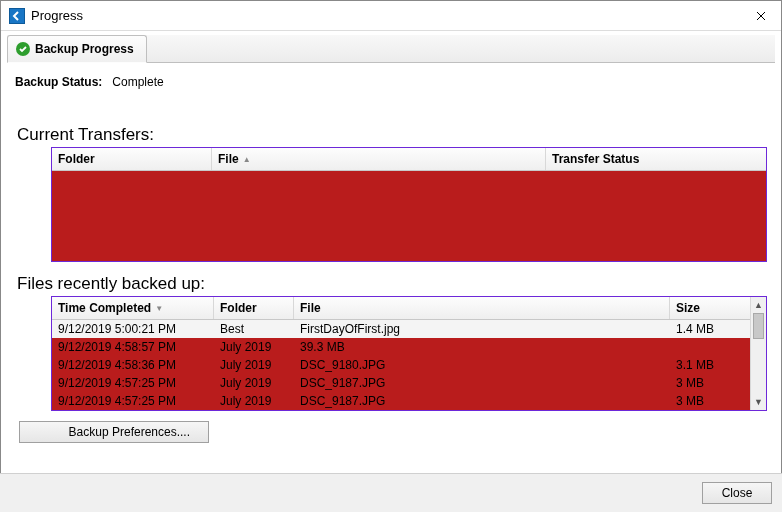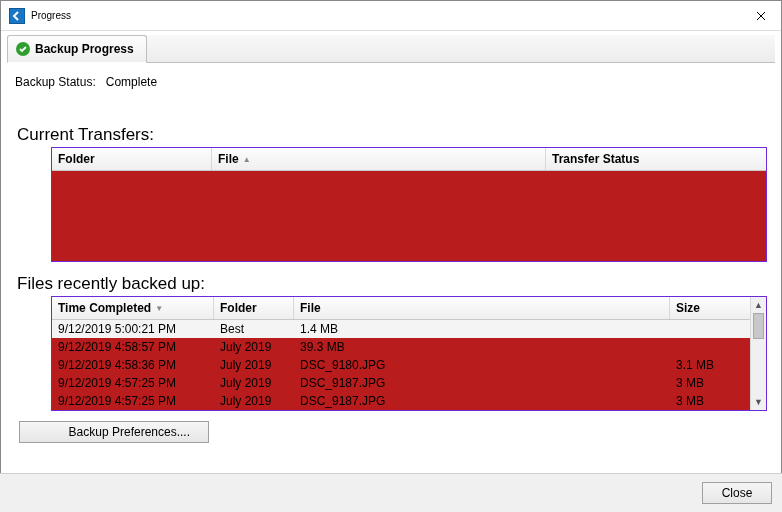--- a/index.html
+++ b/index.html
@@ -23,21 +23,21 @@
 .app-icon {
   width: 16px; height: 16px;
   background: #1976c5;
   border: 1px solid #0d5a9a;
   display: flex;
   align-items: center;
   justify-content: center;
   margin-right: 6px;
 }
 .app-icon svg { display: block; }
-.titlebar-title { flex: 1; font-size: 10px; color: #000; }
+.titlebar-title { flex: 1; font-size: 13px; color: #000; }
 .close-btn {
   width: 40px; height: 30px;
   display: flex; align-items: center; justify-content: center;
   cursor: pointer;
 }
 .content { padding: 4px 6px 6px 6px; }
 .tab-bar {
   display: flex;
   border-bottom: 1px solid #bfbfbf;
   background: linear-gradient(#f8f8f8,#ececec);
@@ -55,21 +55,21 @@
   font-size: 12px;
   margin-bottom: -1px;
 }
 .check-icon {
   width: 14px; height: 14px; border-radius: 50%;
   background: #2e9e2e;
   display: flex; align-items: center; justify-content: center;
 }
 .tab-body { padding: 12px 8px 8px 8px; }
 .status-row { display: flex; gap: 10px; font-size: 12px; margin-bottom: 28px; }
-.status-row .lbl { font-weight: normal; }
+.status-row .lbl { font-weight: bold; }
 .section-label { font-size: 17px; margin: 36px 0 2px 2px; }
 .grid-box {
   border: 1px solid #6d28d9;
   background: #b91c1c;
   margin-left: 36px;
 }
 .grid-header {
   display: flex;
   background: linear-gradient(#fdfdfd,#efefef);
   border-bottom: 1px solid #c8c8c8;
@@ -207,20 +207,21 @@
                 <span>File</span>
               </div>
             <div class="col r-col-size">
                 <span>Size</span>
               </div>
           </div>
           <div id="recent-rows">
               <div class="row alt">
                 <div class="cell r-col-time">9/12/2019 5:00:21 PM</div>
                 <div class="cell r-col-folder">Best</div>
+                <div class="cell r-col-file">FirstDayOfFirst.jpg</div>
                 <div class="cell r-col-size">1.4 MB</div>
               </div>
               <div class="row">
                 <div class="cell r-col-time">9/12/2019 4:58:57 PM</div>
                 <div class="cell r-col-folder">July 2019</div>
                 <div class="cell r-col-size">39.3 MB</div>
               </div>
               <div class="row">
                 <div class="cell r-col-time">9/12/2019 4:58:36 PM</div>
                 <div class="cell r-col-folder">July 2019</div>

